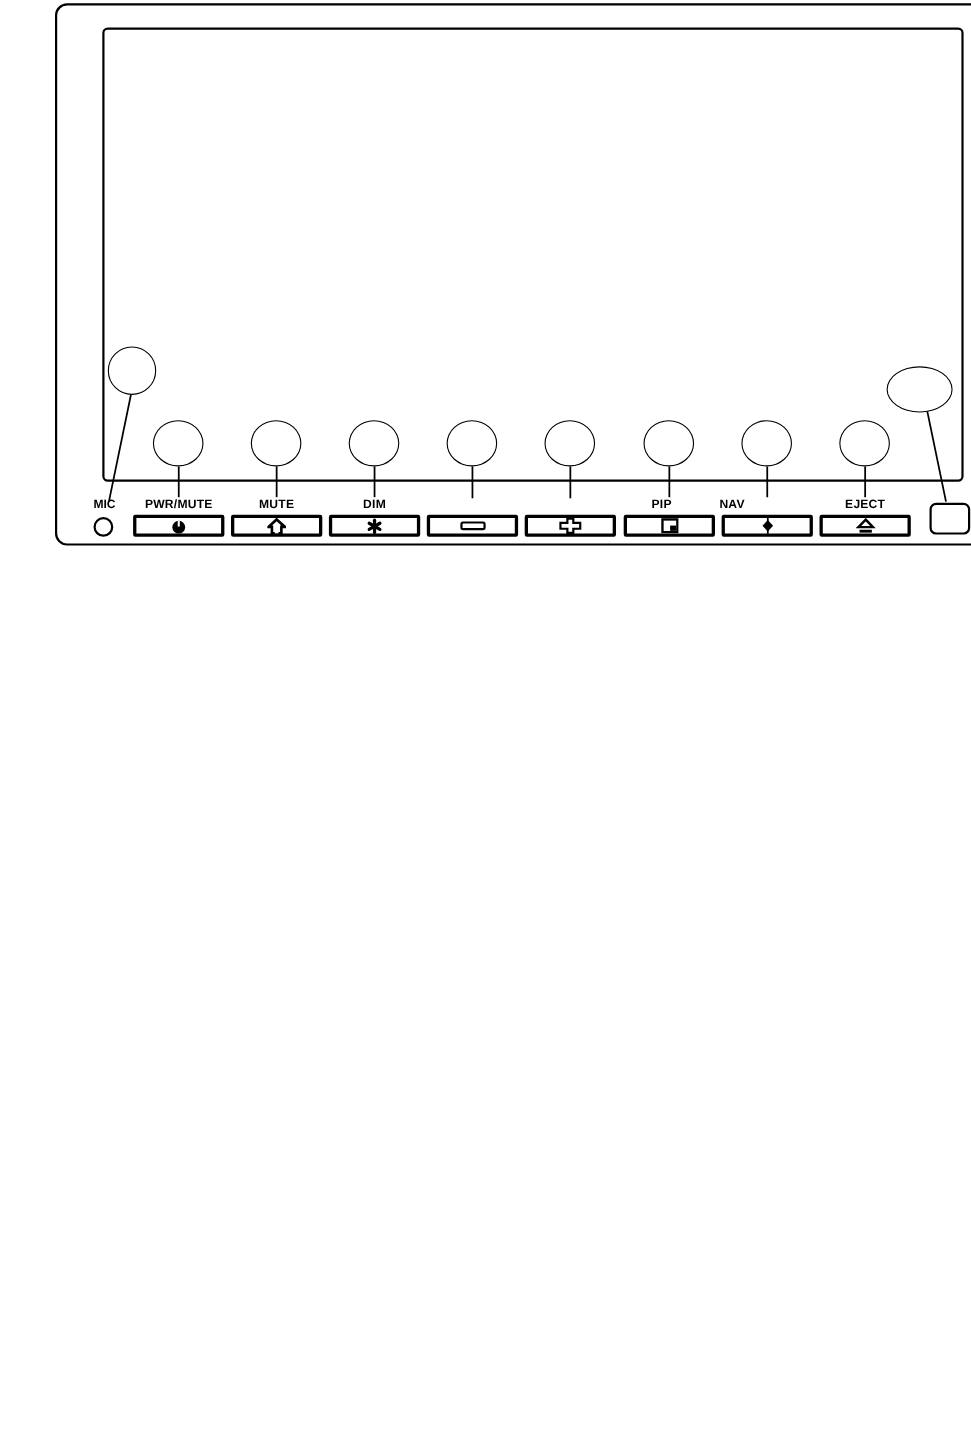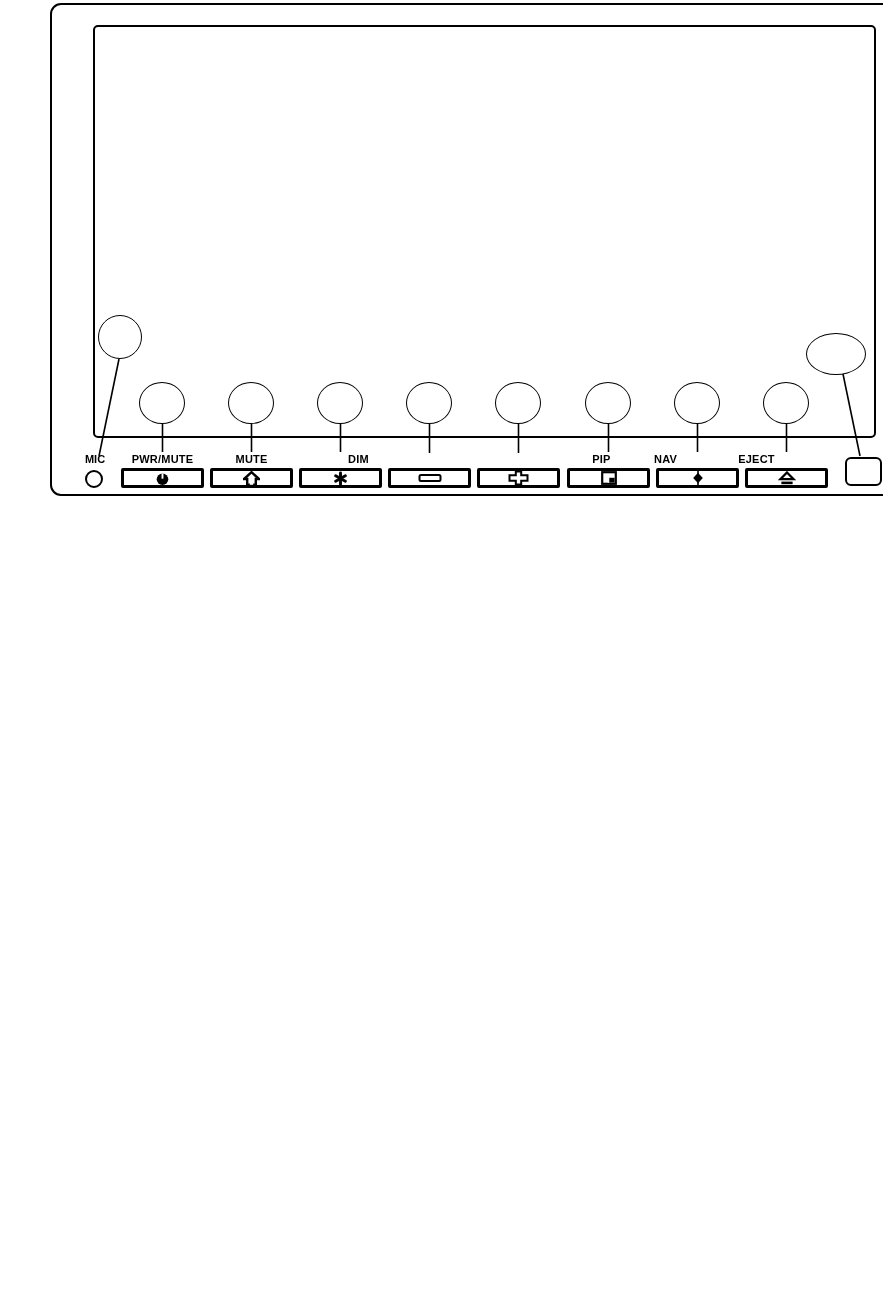--- a/index.html
+++ b/index.html
@@ -100,24 +100,24 @@
       <line x1="795" y1="374" x2="812" y2="456"></line>
     </g>
     <line x1="836" y1="1304.5" x2="876" y2="1304.5" stroke="#000" stroke-width="2.5"></line>
   </svg>
 
   <span class="mic-label">MIC</span>
   <div class="mic-hole"></div>
 
   <span class="btn-label" style="left:73px">PWR/MUTE</span>
   <span class="btn-label" style="left:162px">MUTE</span>
-  <span class="btn-label" style="left:269px">DIM</span>
+  <span class="btn-label" style="left:251px">DIM</span>
   <span class="btn-label" style="left:512px">PIP</span>
   <span class="btn-label" style="left:576px">NAV</span>
-  <span class="btn-label" style="left:667px">EJECT</span>
+  <span class="btn-label" style="left:697px">EJECT</span>
 
   <div class="btn" style="left:73px">
     <svg class="icon" width="15" height="15" viewBox="0 0 16 16">
       <circle cx="8" cy="8.8" r="6.2" fill="#000"></circle>
       <rect x="7" y="2.6" width="2" height="5.6" fill="#fff"></rect>
     </svg>
   </div>
   <div class="btn" style="left:162px">
     <svg class="icon" width="17" height="15" viewBox="0 0 17 15">
       <path d="M8.5 1.2 L16 8 L12.8 8 L12.8 13.8 L4.2 13.8 L4.2 8 L1 8 Z" fill="#fff" stroke="#000" stroke-width="2.4" stroke-linejoin="miter"></path>

